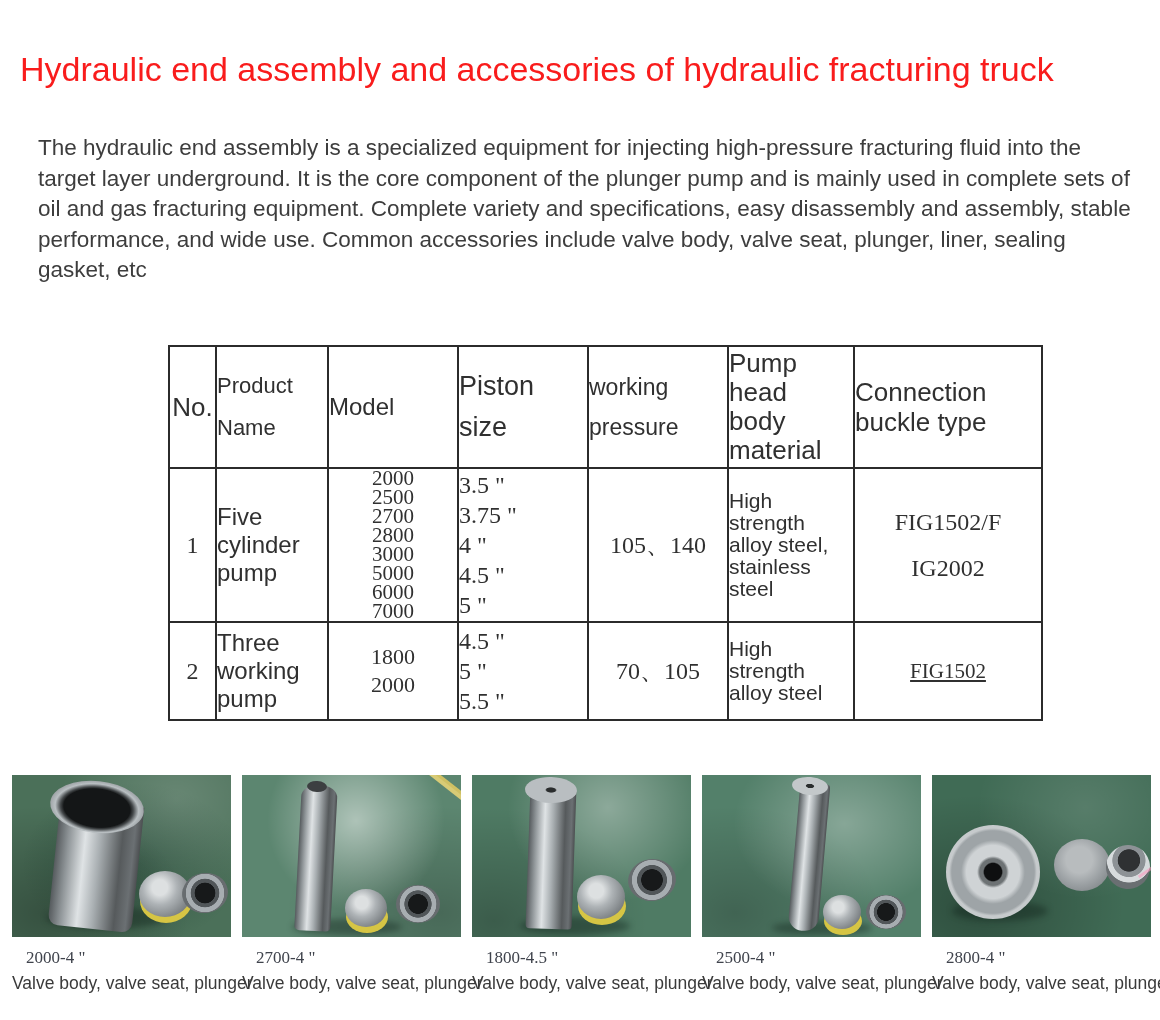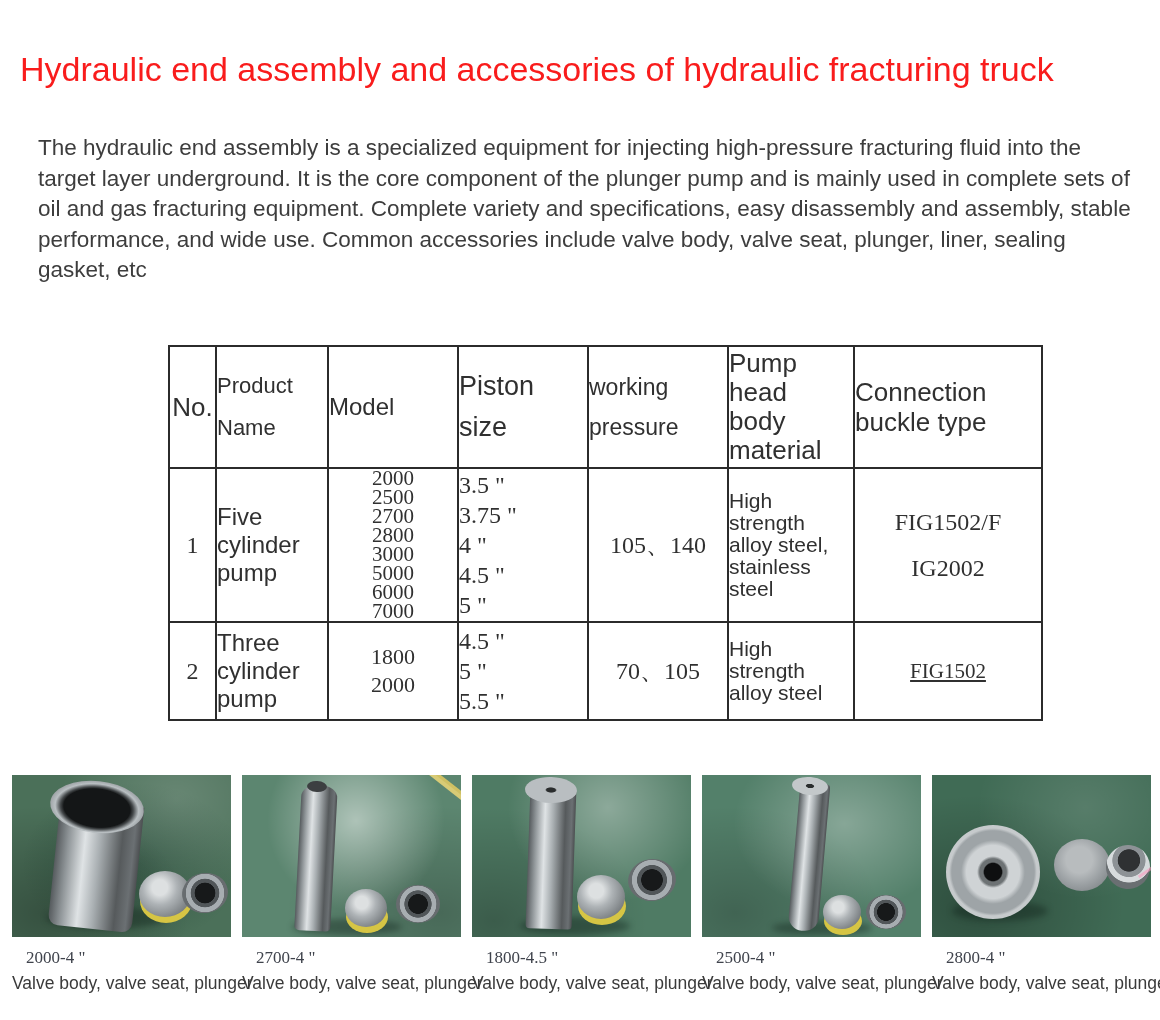--- a/index.html
+++ b/index.html
@@ -121,21 +121,21 @@
 strength
 alloy steel,
 stainless
 steel</td>
       <td class="serif td-conn-1">FIG1502/F
 IG2002</td>
     </tr>
     <tr class="r2">
       <td class="serif td-no">2</td>
       <td class="td-pn">Three
-cylinder
+working
 pump</td>
       <td class="serif td-model-2">1800
 2000</td>
       <td class="serif td-piston">4.5 "
 5 "
 5.5 "</td>
       <td class="serif td-wp">70、105</td>
       <td class="td-mat">High
 strength
 alloy steel</td>

